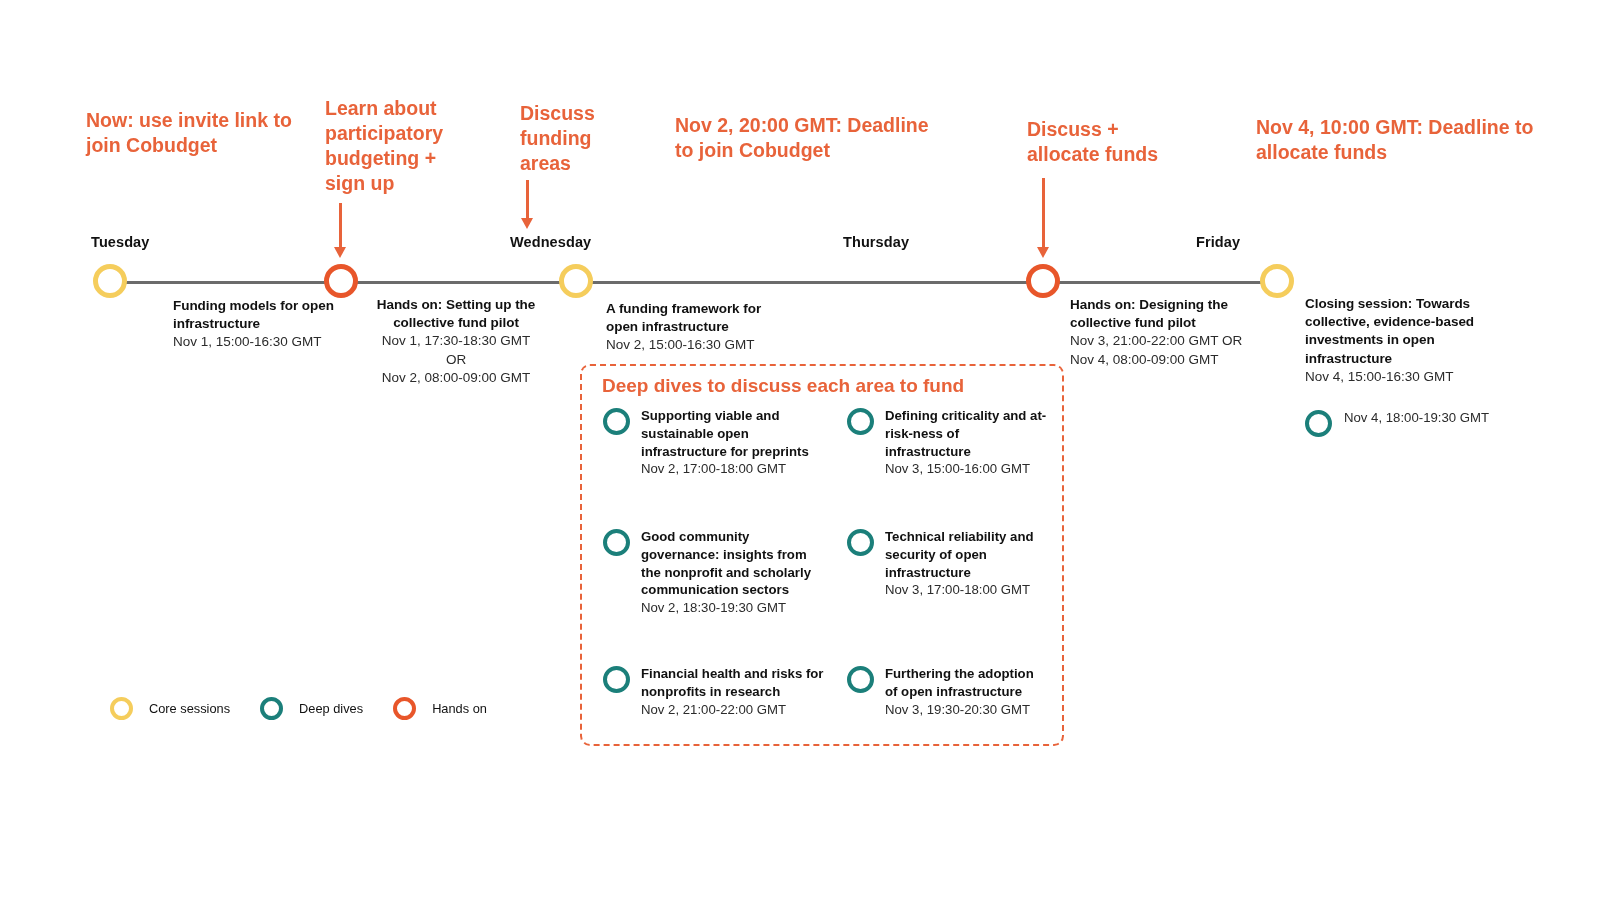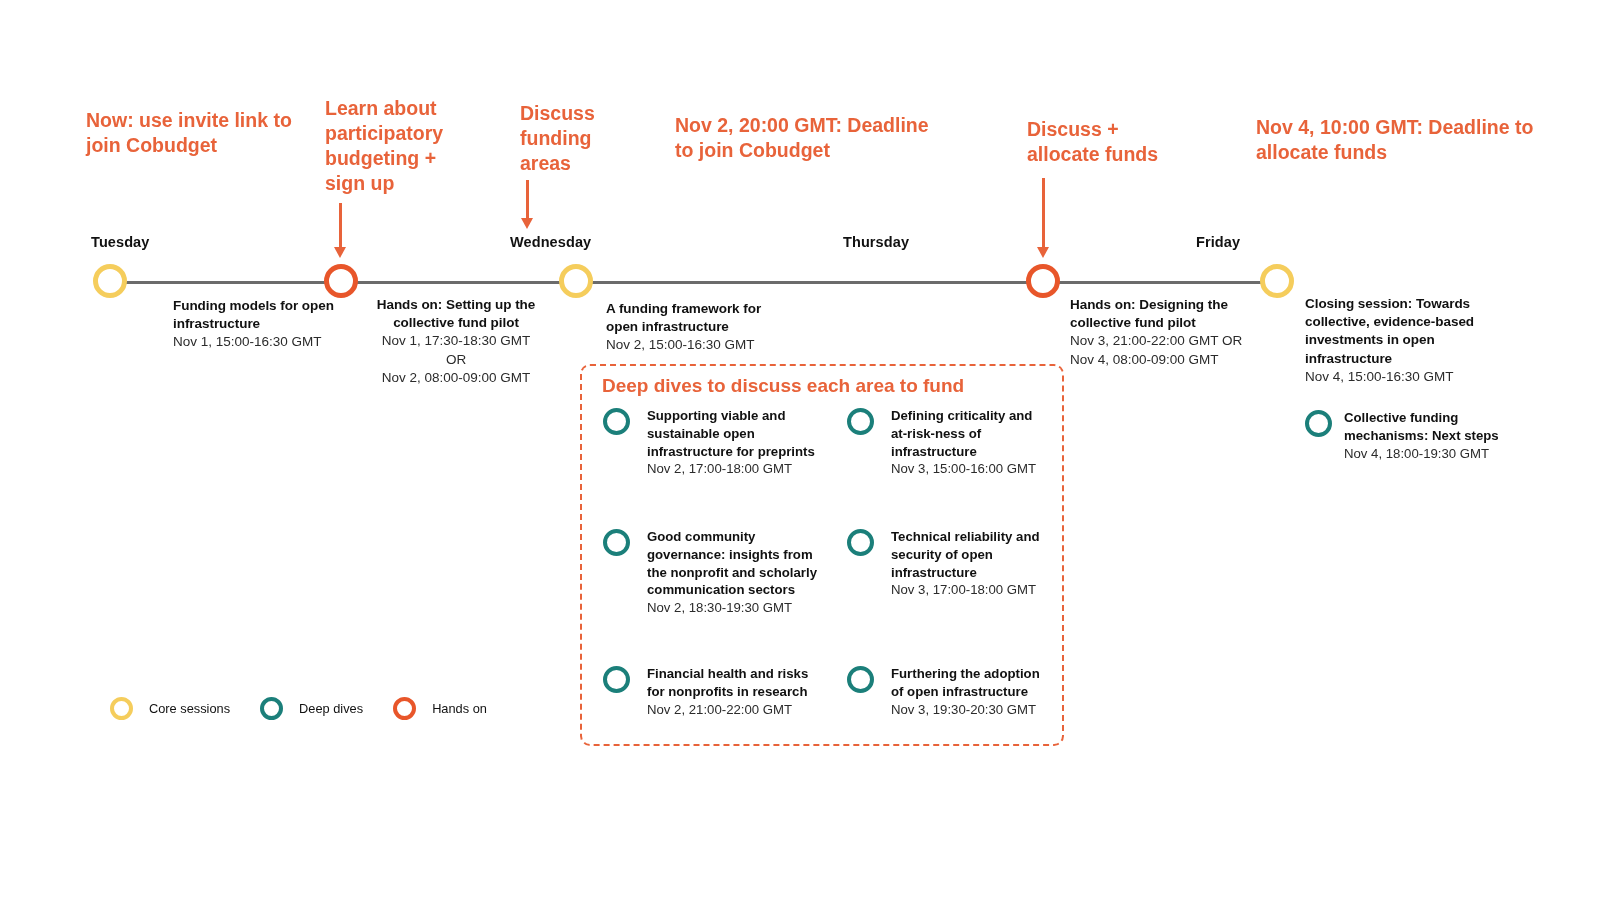--- a/index.html
+++ b/index.html
@@ -116,21 +116,21 @@
     left: 602px;
     top: 375px;
     font-size: 19px;
     font-weight: bold;
     color: #e8633a;
   }
 
   .dd-item {
     position: absolute;
     display: flex;
-    gap: 17px;
+    gap: 11px;
     width: 200px;
   }
   .ring-teal {
     flex: 0 0 auto;
     width: 27px;
     height: 27px;
     border-radius: 50%;
     border: 4.5px solid #1b7f7a;
     box-sizing: border-box;
     background: #ffffff;
@@ -302,21 +302,20 @@
     <div class="ring-teal"></div>
     <div class="dd-text">
       <div class="title">Furthering the adoption of open infrastructure</div>
       <div class="when">Nov 3, 19:30-20:30 GMT</div>
     </div>
   </div>
 
   <div class="side-item" style="left:1305px; top:409px;">
     <div class="ring-teal"></div>
     <div class="dd-text">
-      <div class="title">Collective funding mechanisms: Next steps</div>
       <div class="when">Nov 4, 18:00-19:30 GMT</div>
     </div>
   </div>
 
   <div class="legend">
     <div class="legend-entry">
       <div class="legend-ring core"></div>
       <div class="legend-label">Core sessions</div>
     </div>
     <div class="legend-entry">

